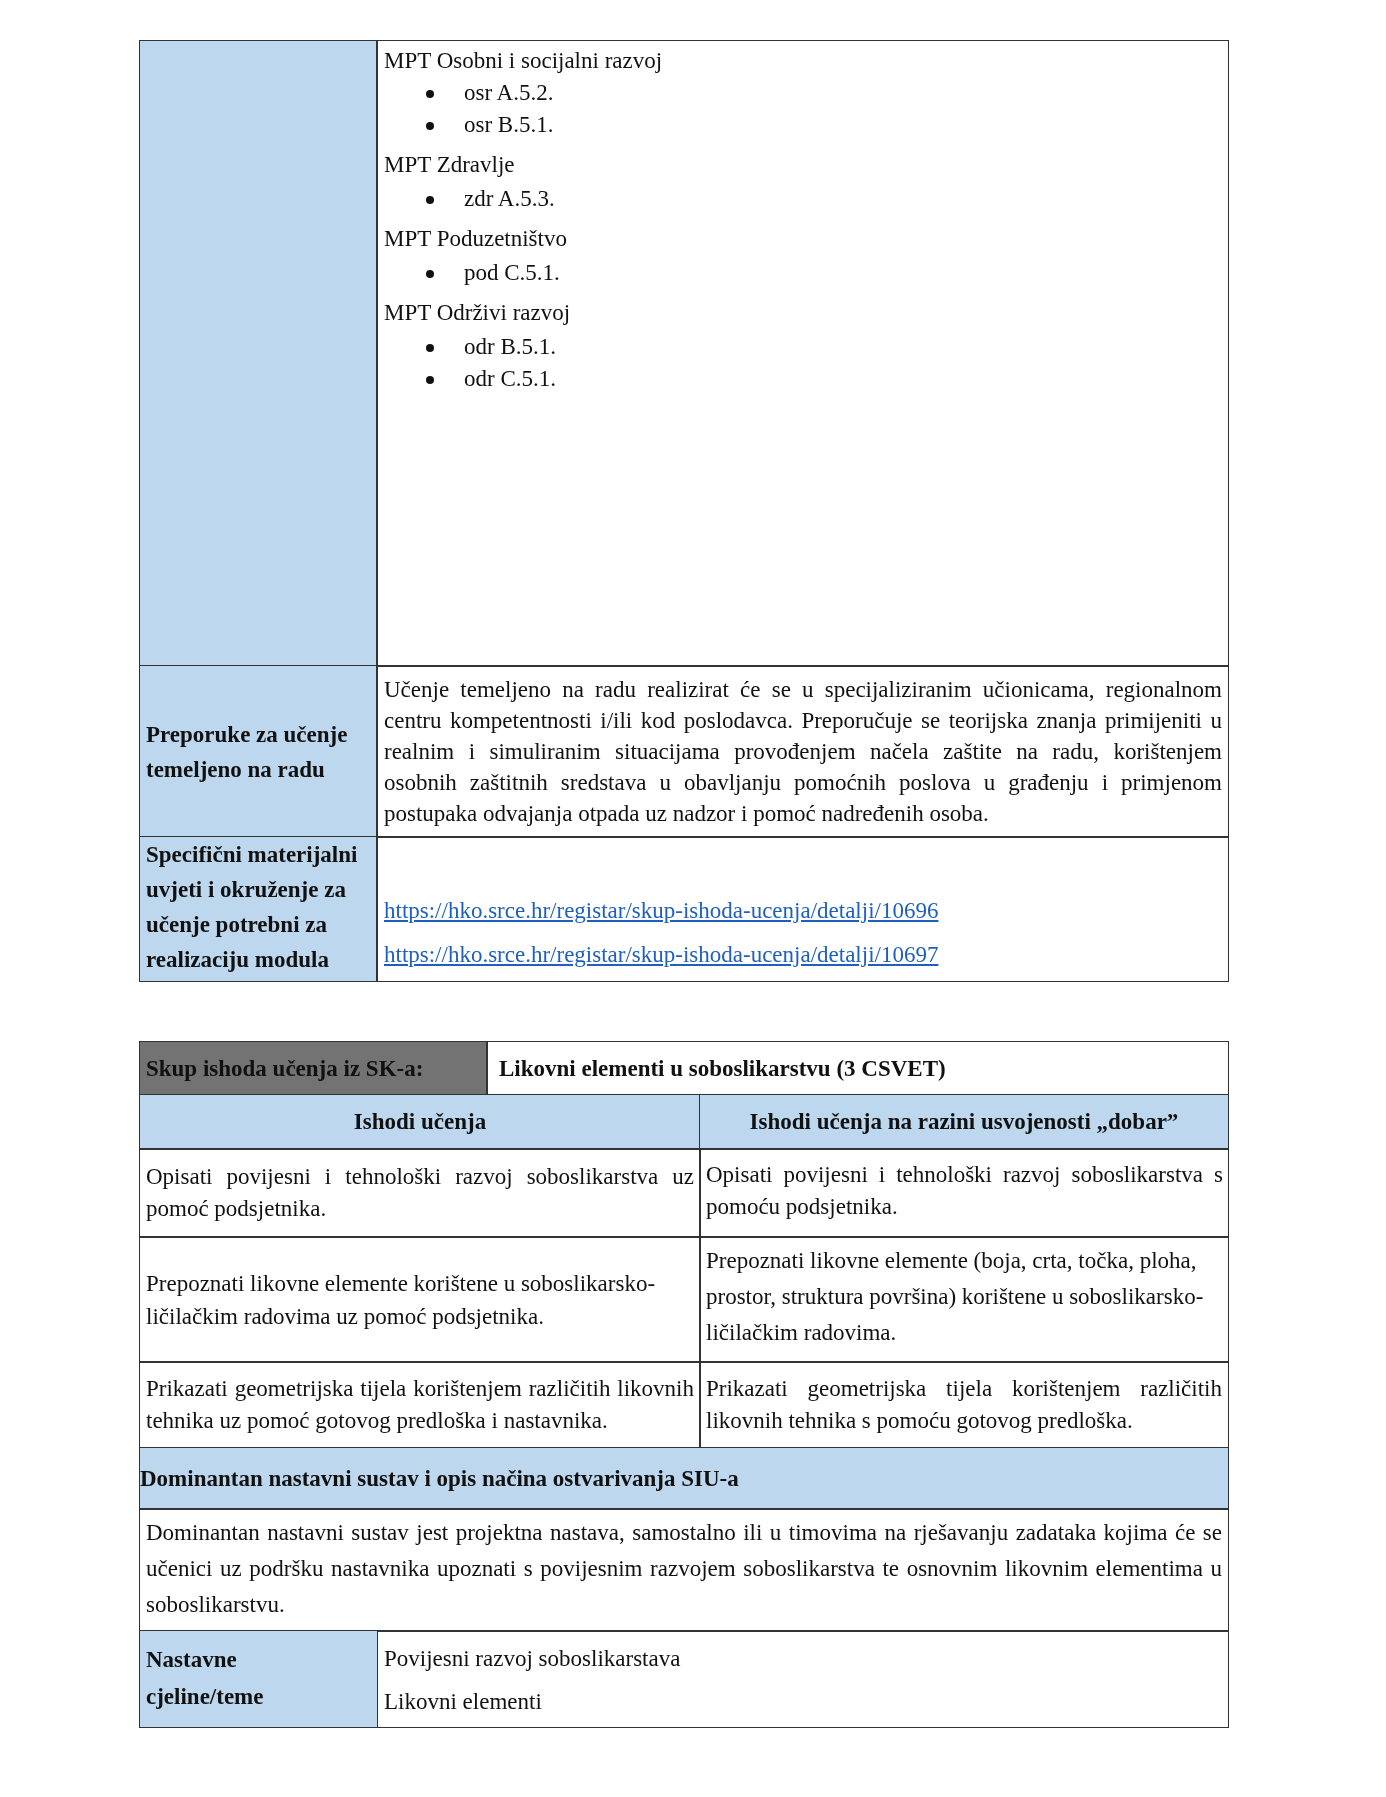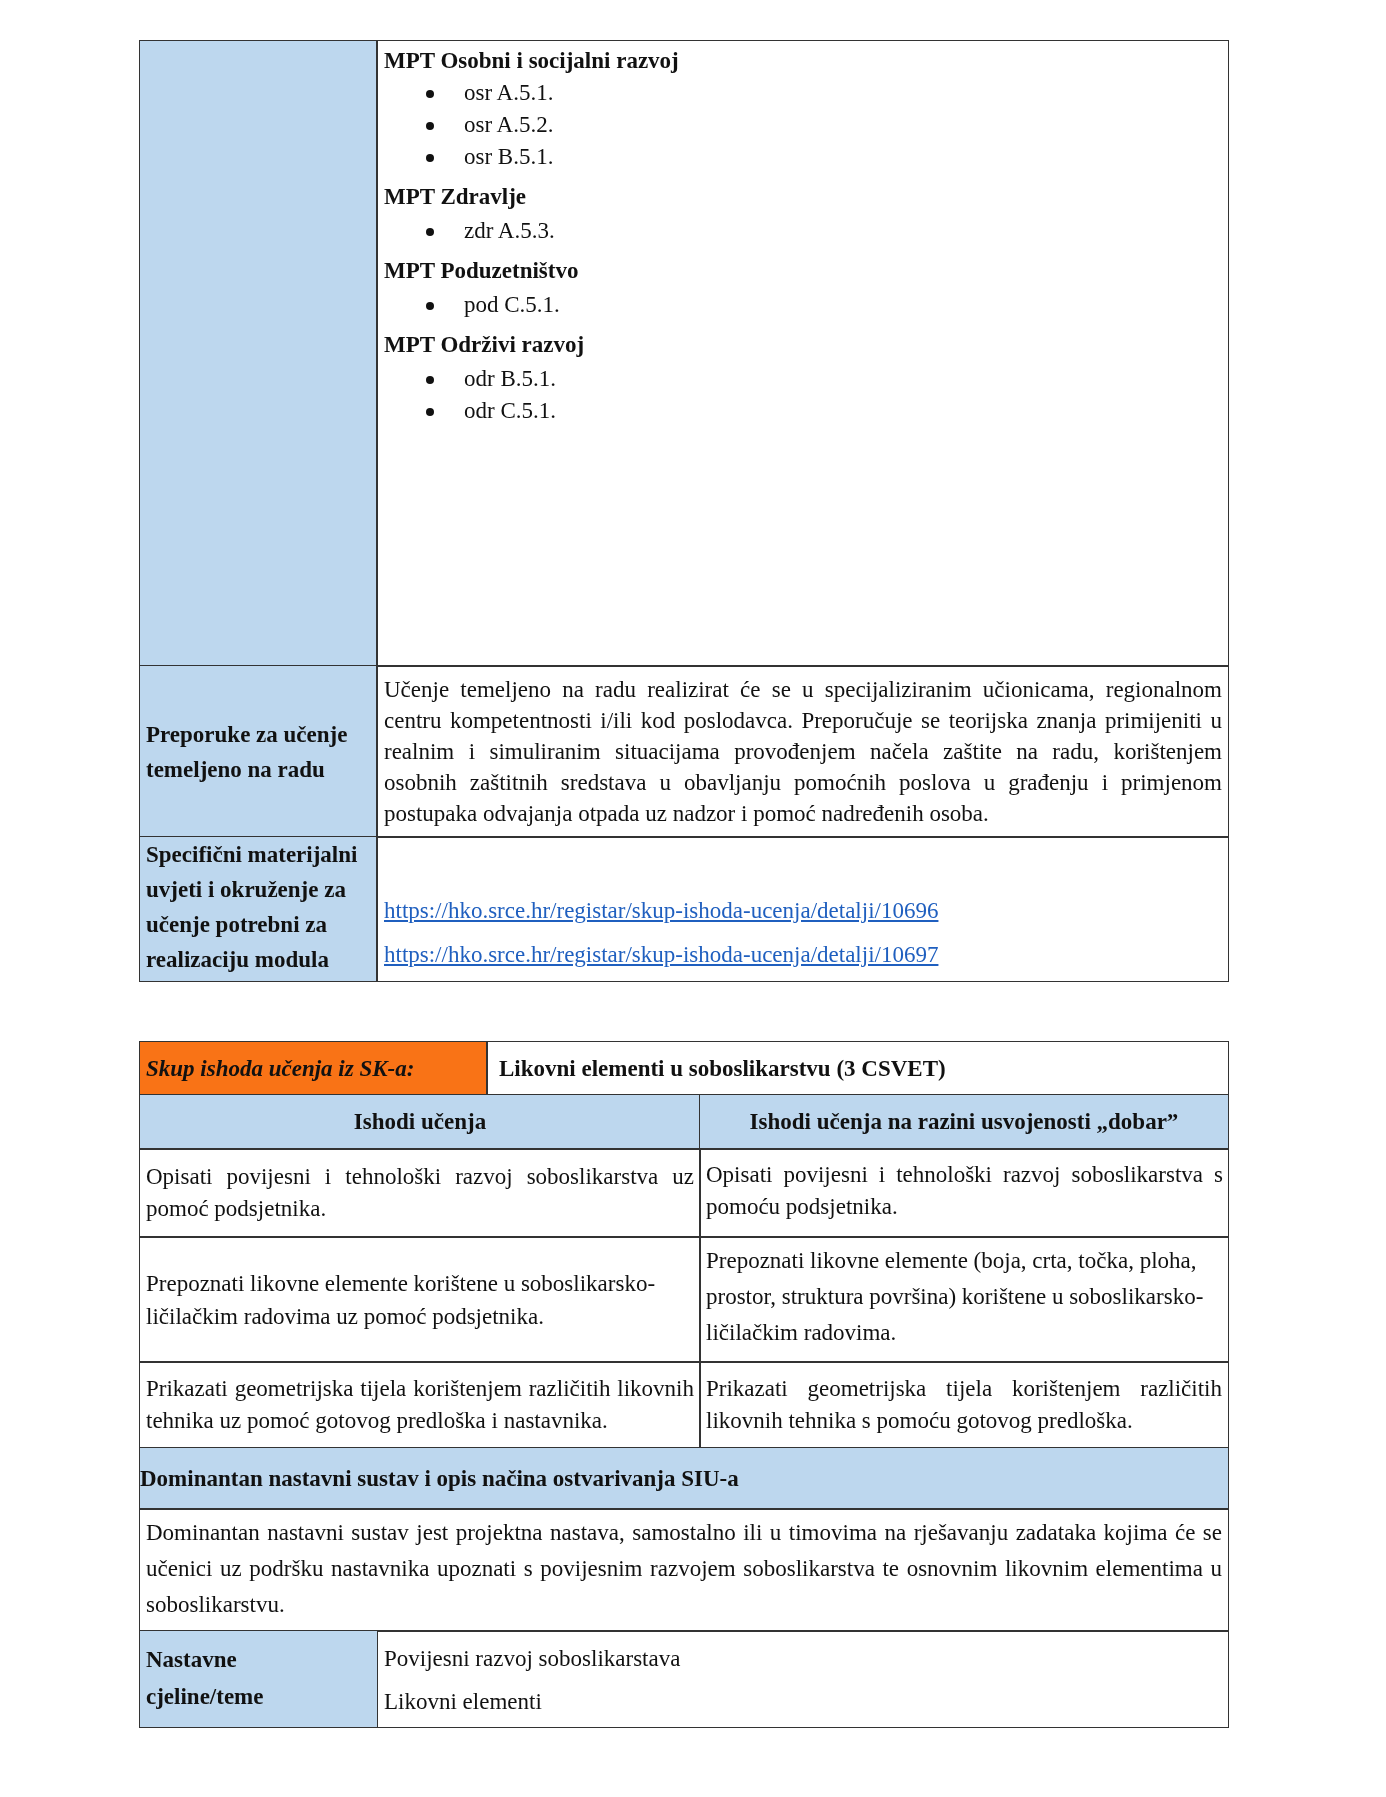--- a/index.html
+++ b/index.html
@@ -1,43 +1,42 @@
 <!DOCTYPE html>
 <html><head>
 <meta charset="utf-8">
 <style>
   html, body { margin: 0; padding: 0; background: #ffffff; }
   body { width: 1386px; height: 1797px; position: relative; overflow: hidden;
          font-family: "DejaVu Serif", "Liberation Serif", serif; color: #111; }
   .abs { position: absolute; box-sizing: border-box; }
   .cell { position: absolute; box-sizing: border-box; border: 1.5px solid #333; }
   .blue { background: #bdd7ee; }
-  .blue-dark { background: #f97316; font-style: italic; }
+  .blue-dark { background: #737373; }
   .bold { font-weight: bold; }
   .t20 { font-family: "Liberation Serif", serif; font-size: 23px; line-height: 32px; }
   .just { text-align: justify; text-align-last: left; }
   .center { display: flex; align-items: center; justify-content: center; }
   .vcenter { display: flex; flex-direction: column; justify-content: center; }
   ul.bul { list-style: none; margin: 0; padding: 0; }
   ul.bul li { position: relative; padding-left: 80px; height: 32px; line-height: 32px; }
   ul.bul li::before { content: ""; position: absolute; left: 42px; top: 13px; width: 8px; height: 8px; border-radius: 50%; background: #111; }
-  .sec-title { height: 36px; line-height: 36px; font-weight: bold; }
+  .sec-title { height: 36px; line-height: 36px; font-weight: normal; }
   a.link { color: #1f5fbf; text-decoration: underline; }
 </style>
 </head>
 <body>
 
 <div class="abs" style="left:139px; top:40px; width:1090px; height:942px;">
 
   <div class="cell blue" style="left:0; top:0; width:239px; height:627px;"></div>
   <div class="cell t20" style="left:237px; top:0; width:853px; height:627px; padding:2px 0 0 7px;">
     <div>
       <div class="sec-title" style="height:34px;">MPT Osobni i socijalni razvoj</div>
       <ul class="bul">
-        <li>osr A.5.1.</li>
         <li>osr A.5.2.</li>
         <li>osr B.5.1.</li>
       </ul>
     </div>
     <div style="margin-top:6px;">
       <div class="sec-title">MPT Zdravlje</div>
       <ul class="bul">
         <li>zdr A.5.3.</li>
       </ul>
     </div>

